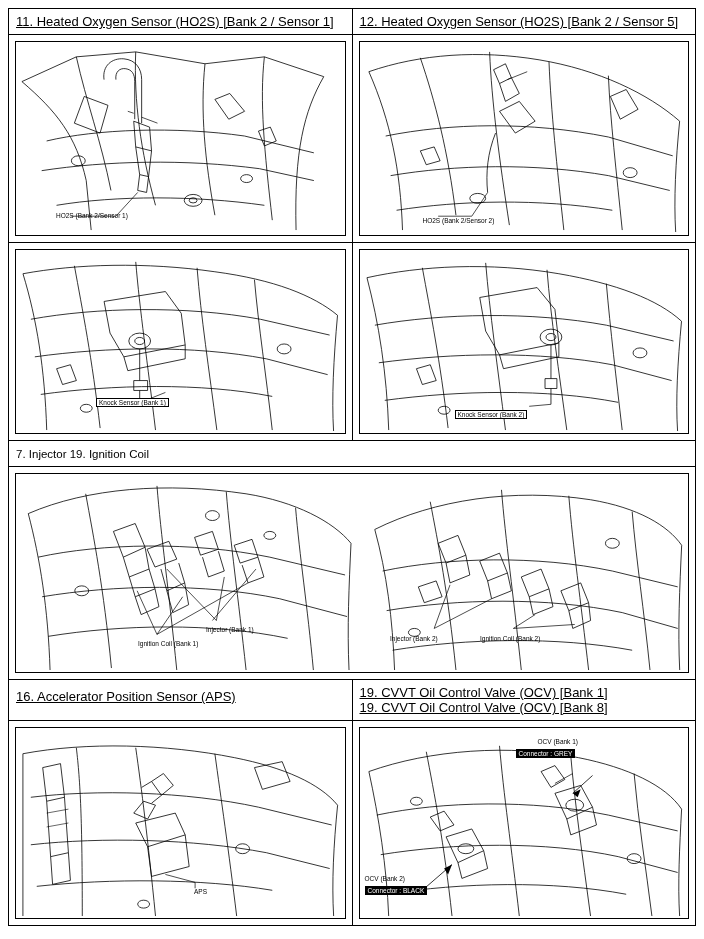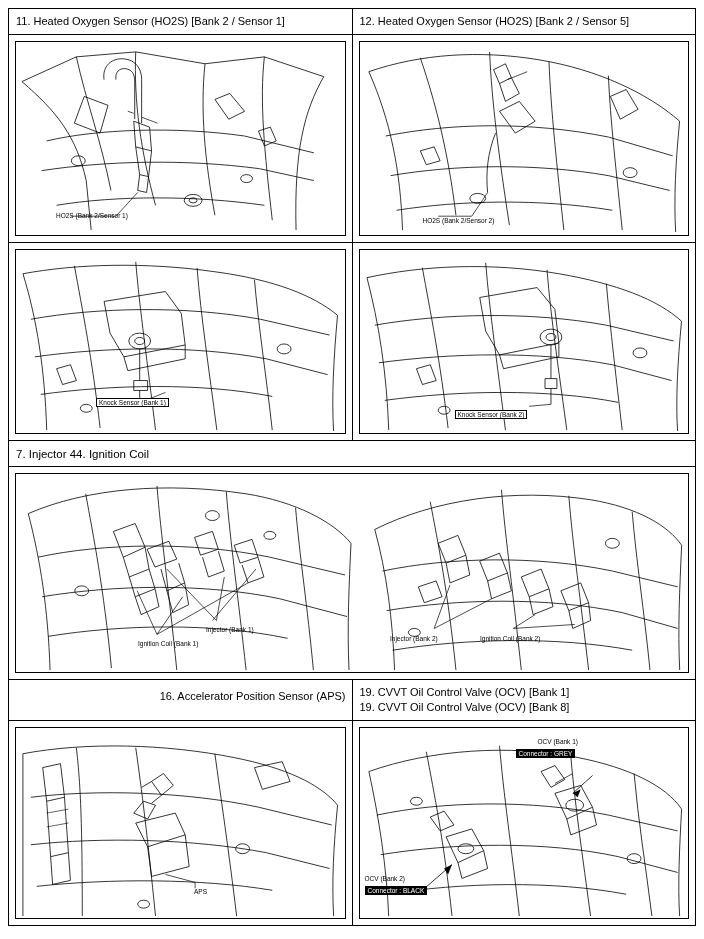--- a/index.html
+++ b/index.html
@@ -24,24 +24,25 @@
     width: 688px;
     border-collapse: collapse;
     table-layout: fixed;
   }
   table.layout td {
     border: 1px solid #000;
     vertical-align: top;
     padding: 0;
   }
   .hdr {
-    font-size: 11px;
+    font-size: 13px;
     padding: 5px 6px 5px 7px;
     line-height: 15px;
     white-space: nowrap;
+    text-decoration: underline;
   }
   .hdr .l2 { display: block; }
   .cell-img {
     position: relative;
     background: #fff;
   }
   .imgbox {
     position: relative;
     margin: 6px;
     border: 1px solid #000;
@@ -217,21 +218,21 @@
           </svg>
           <div class="callout boxed" style="left:95px; top:160px;">Knock Sensor (Bank 2)</div>
         </div>
       </td>
     </tr>
 
     <tr>
       <td colspan="2">
         <div class="wide-head">
           <span class="l2">7. Injector</span>
-          <span class="l2">44. Ignition Coil</span>
+          <span class="l2">19. Ignition Coil</span>
         </div>
       </td>
     </tr>
     <tr>
       <td colspan="2" class="cell-img">
         <div class="imgbox" style="height:200px;">
           <svg class="art" viewBox="0 0 674 200">
             <g fill="none" stroke="#000" stroke-width="0.8">
 
               <path d="M10 40 C70 14 150 8 230 20 C280 28 318 48 336 70"></path>
@@ -299,21 +300,21 @@
           <div class="callout" style="left:190px; top:152px;">Injector (Bank 1)</div>
           <div class="callout" style="left:122px; top:166px;">Ignition Coil (Bank 1)</div>
           <div class="callout" style="left:374px; top:161px;">Injector (Bank 2)</div>
           <div class="callout" style="left:464px; top:161px;">Ignition Coil (Bank 2)</div>
         </div>
       </td>
     </tr>
 
     <tr>
       <td>
-        <div class="hdr" style="padding-top:9px; padding-bottom:10px;text-align:right;">16. Accelerator Position Sensor (APS)</div>
+        <div class="hdr" style="padding-top:9px; padding-bottom:10px;">16. Accelerator Position Sensor (APS)</div>
       </td>
       <td>
         <div class="hdr">
           <span class="l2">19. CVVT Oil Control Valve (OCV) [Bank 1]</span>
           <span class="l2">19. CVVT Oil Control Valve (OCV) [Bank 8]</span>
         </div>
       </td>
     </tr>
     <tr>
       <td class="cell-img">

